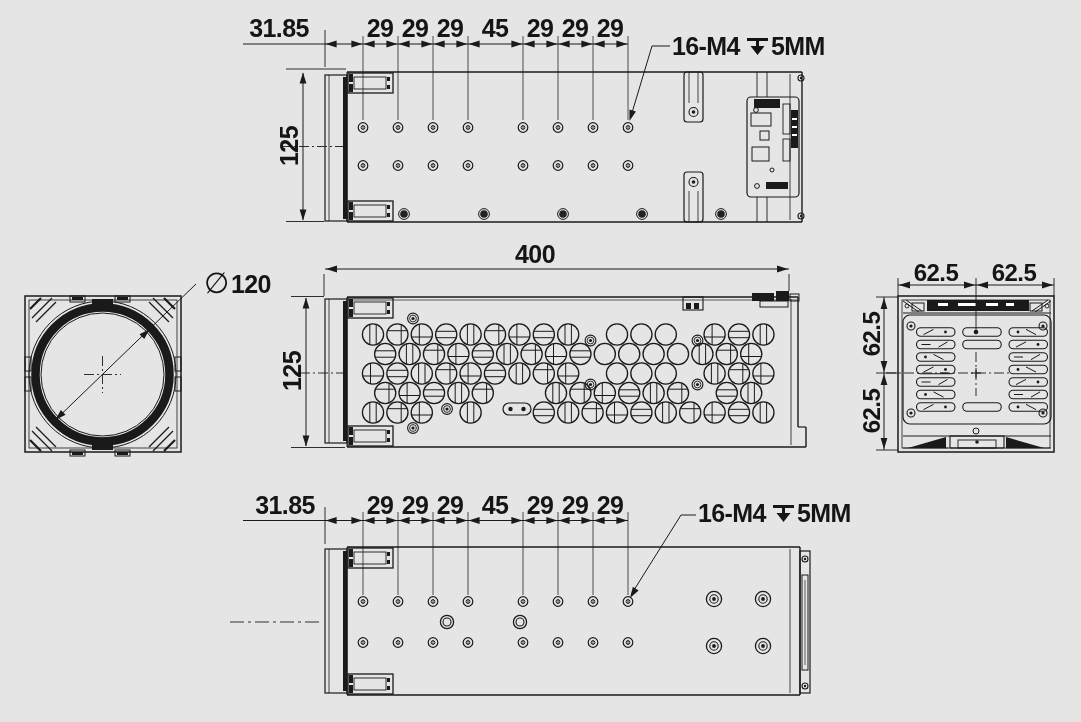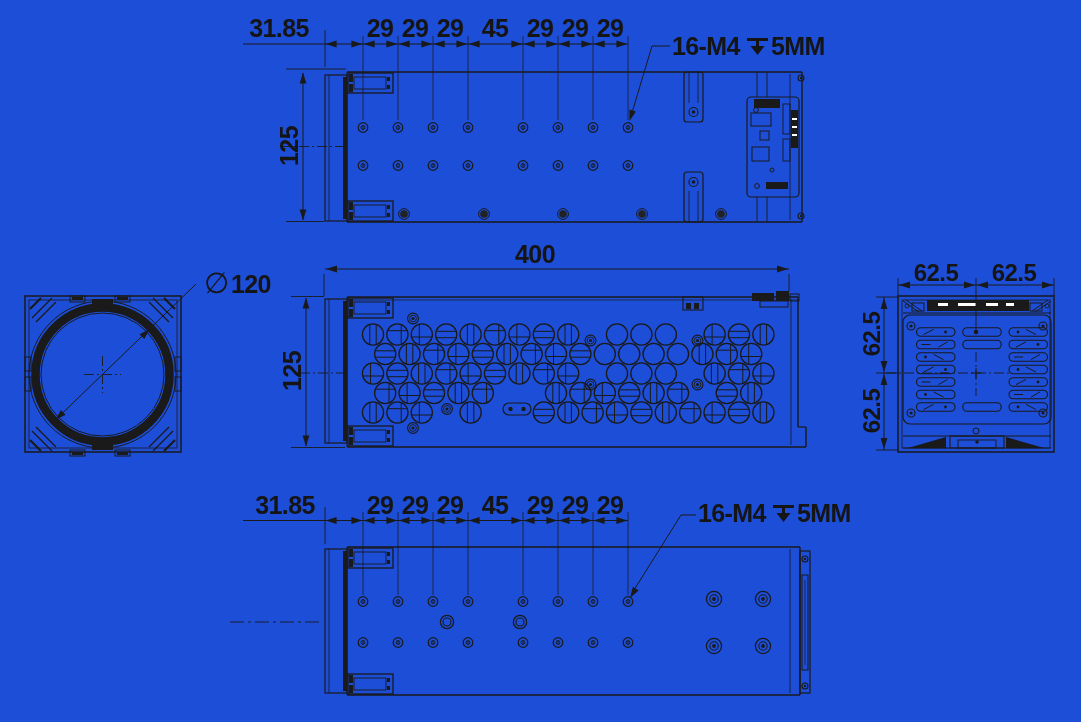--- a/index.html
+++ b/index.html
@@ -1,16 +1,16 @@
 <!DOCTYPE html>
 <html><head>
 <meta charset="utf-8">
 <style>
   html,body{margin:0;padding:0;background:#ffffff;}
-  .stage{width:1081px;height:722px;position:relative;background:#1d4ed8;overflow:hidden;}
+  .stage{width:1081px;height:722px;position:relative;background:#e5e5e5;overflow:hidden;}
   svg{display:block;}
   .dim{font-family:"Liberation Sans",sans-serif;font-weight:700;font-size:25px;fill:#151515;letter-spacing:-0.6px;}
   .dim-sm{font-size:24px;}
   .dim-sym{font-weight:400;font-size:29px;letter-spacing:0;}
 </style>
 </head>
 <body>
 
 <div class="stage">
 <svg width="1081" height="722" viewBox="0 0 1081 722">

